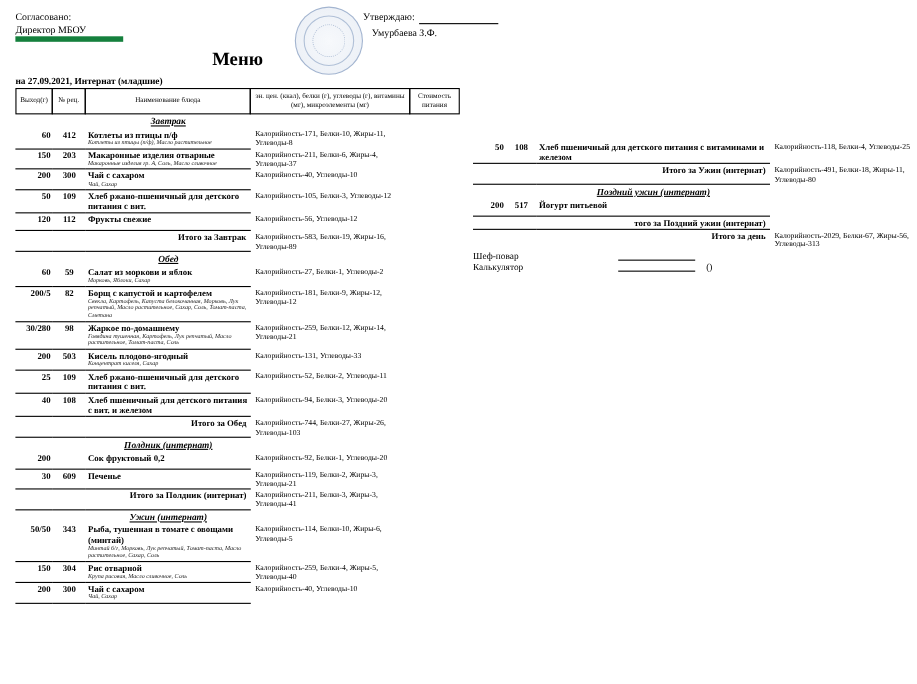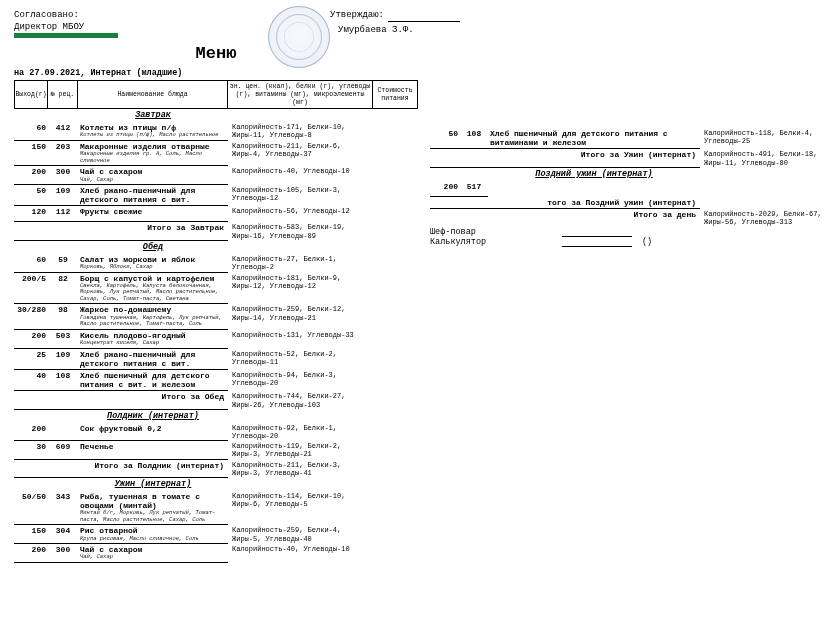--- a/index.html
+++ b/index.html
@@ -1,18 +1,18 @@
 <!DOCTYPE html>
 <html><head>
 <meta charset="utf-8">
 <style>
   html,body { margin:0; padding:0; background:#fff; }
   .page {
     position:relative; width:834px; height:622px; background:#ffffff;
-    font-family:Liberation Mono, monospace; color:#000; overflow:hidden;
+    font-family:Liberation Serif, serif; color:#000; overflow:hidden;
   }
   
   .agree { position:absolute; left:14px; top:10px; font-size:9px; line-height:1.3; }
   .agree-role { border-bottom:5px solid #15803d; padding-right:34px; }
   .approve { position:absolute; left:330px; top:10px; font-size:9px; line-height:1.3; }
   .approve-line1 { display:flex; align-items:flex-end; }
   .sig-line { display:inline-block; width:72px; border-bottom:1px solid #000; height:9px; margin-left:4px; }
   .approver { margin-top:3px; padding-left:8px; }
   
   .stamp {
@@ -292,20 +292,23 @@
         </div>
         <div class="trow t-section">
           <div class="c out"></div>
           <div class="c rec"></div>
           <div class="c name">Поздний ужин (интернат)</div>
           <div class="c nutr"></div>
         </div>
         <div class="trow t-dish">
           <div class="c out">200</div>
           <div class="c rec">517</div>
+          <div class="c name">
+            <div class="dish-title">Йогурт питьевой</div>
+          </div>
           <div class="c nutr"></div>
         </div>
         <div class="trow t-total">
           <div class="c out"></div>
           <div class="c rec"></div>
           <div class="c name">того за Поздний ужин (интернат)</div>
           <div class="c nutr"></div>
         </div>
         <div class="trow t-total">
           <div class="c out"></div>

